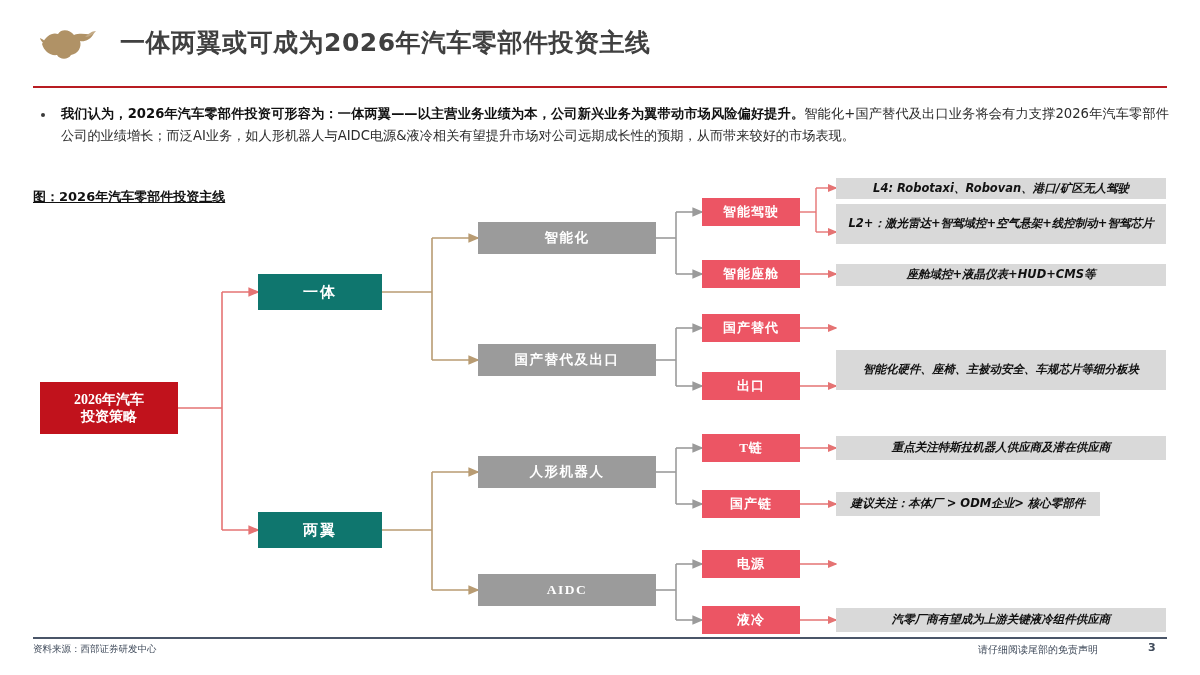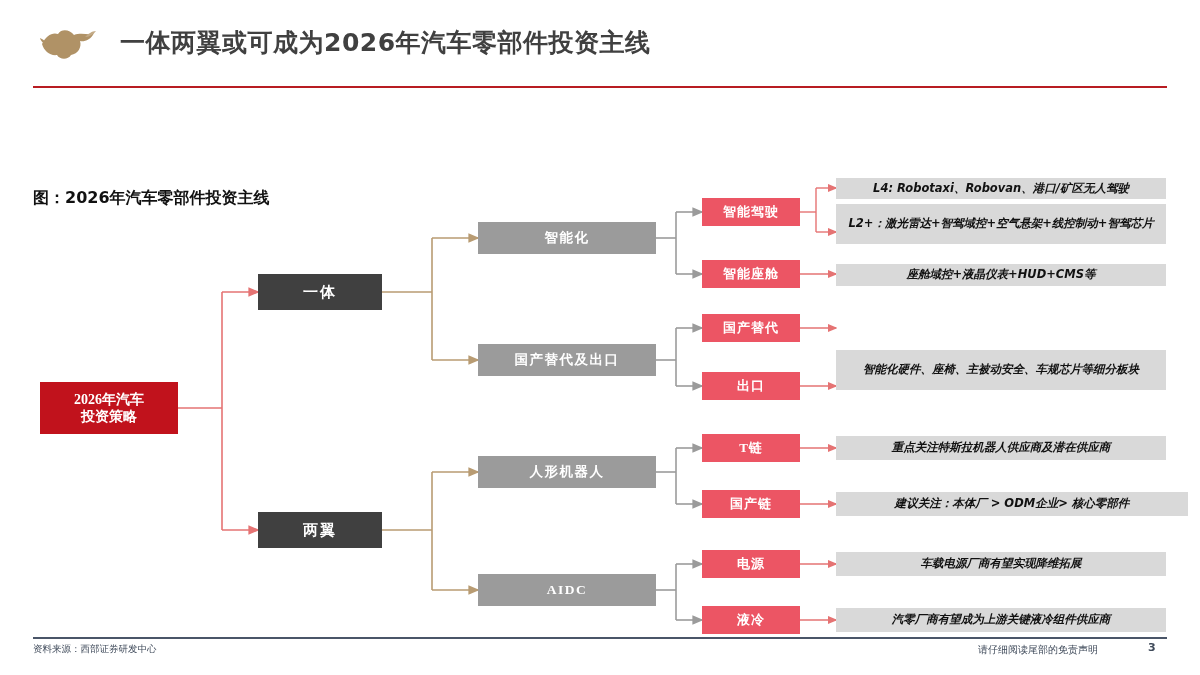--- a/index.html
+++ b/index.html
@@ -31,37 +31,38 @@
     margin:0;padding-left:28px;
     font-size:13.2px;line-height:22px;color:#2b2b2b;
     text-align:justify;
     font-family:"DejaVu Sans","Liberation Sans",sans-serif;
   }
   .para b{font-weight:bold;color:#111;}
 
   
   .fig-cap{
     position:absolute;left:33px;top:188px;
-    font-size:16px;font-weight:bold;color:#111;
-    font-family:"DejaVu Sans","Liberation Sans",sans-serif;
+    font-size:13px;font-weight:bold;color:#111;
+    font-family:"DejaVu Sans","Liberation Sans",sans-serif;
+    text-decoration:underline;
   }
 
   
   .diagram{position:absolute;left:0;top:170px;width:1200px;height:460px;}
   .diagram svg{position:absolute;left:0;top:0;}
 
   .node{
     position:absolute;box-sizing:border-box;
     display:flex;align-items:center;justify-content:center;
     text-align:center;font-weight:bold;color:#fff;
     font-family:Liberation Serif, serif;
     line-height:1.25;
   }
   .node.root{background:#c1121c;font-size:14px;}
-  .node.lvl2{background:#404040;font-size:15px;letter-spacing:2px;}
+  .node.lvl2{background:#0f766e;font-size:15px;letter-spacing:2px;}
   .node.lvl3{background:#9b9b9b;font-size:13.5px;letter-spacing:1.5px;}
   .node.lvl4{background:#ec5564;font-size:13px;letter-spacing:1px;}
 
   .desc{
     position:absolute;box-sizing:border-box;
     background:#d9d9d9;color:#111;
     display:flex;align-items:center;justify-content:center;
     text-align:center;font-size:11.5px;font-weight:bold;
     line-height:1.35;padding:2px 6px;
     font-family:"DejaVu Sans","Liberation Sans",sans-serif;
@@ -93,20 +94,24 @@
       <path d="M6 20 C10 12, 16 8, 22 10 C26 4, 34 6, 38 11 C46 8, 54 12, 58 9
                C55 16, 48 18, 44 17 C46 23, 42 30, 35 31 C32 36, 24 36, 21 31
                C14 32, 8 27, 6 20 Z" fill="#b09266"></path>
       <path d="M4 14 C8 16, 11 18, 13 21 C9 21, 5 18, 4 14 Z" fill="#b09266"></path>
       <path d="M60 7 C57 11, 53 13, 49 13 C52 10, 56 7, 60 7 Z" fill="#c3aa86"></path>
     </svg>
     <div class="hdr-title">一体两翼或可成为2026年汽车零部件投资主线</div>
     <div class="hdr-rule"></div>
   </div>
 
+  <div class="para-wrap">
+    <span class="bullet"></span>
+    <p class="para"><b>我们认为，2026年汽车零部件投资可形容为：一体两翼——以主营业务业绩为本，公司新兴业务为翼带动市场风险偏好提升。</b><span>智能化+国产替代及出口业务将会有力支撑2026年汽车零部件公司的业绩增长；而泛AI业务，如人形机器人与AIDC电源&amp;液冷相关有望提升市场对公司远期成长性的预期，从而带来较好的市场表现。</span></p>
+  </div>
 
   <div class="fig-cap">图：2026年汽车零部件投资主线</div>
 
   <div class="diagram">
 
     <svg width="1200" height="460">
       <defs>
         <marker id="ar-red" markerWidth="7" markerHeight="7" refX="6" refY="3" orient="auto">
           <path d="M0,0 L7,3 L0,6 z" fill="#e57373"></path>
         </marker>
@@ -205,22 +210,21 @@
     <div class="node lvl4" style="left:702px;top:264px;width:98px;height:28px;">T链</div>
     <div class="node lvl4" style="left:702px;top:320px;width:98px;height:28px;">国产链</div>
     <div class="node lvl4" style="left:702px;top:380px;width:98px;height:28px;">电源</div>
     <div class="node lvl4" style="left:702px;top:436px;width:98px;height:28px;">液冷</div>
 
     <div class="desc" style="left:836px;top:8px;width:330px;height:21px;">L4: Robotaxi、Robovan、港口/矿区无人驾驶</div>
     <div class="desc" style="left:836px;top:34px;width:330px;height:40px;">L2+：激光雷达+智驾域控+空气悬架+线控制动+智驾芯片</div>
     <div class="desc" style="left:836px;top:94px;width:330px;height:22px;">座舱域控+液晶仪表+HUD+CMS等</div>
     <div class="desc" style="left:836px;top:140px;width:330px;height:40px;margin-top:40px;">智能化硬件、座椅、主被动安全、车规芯片等细分板块</div>
     <div class="desc" style="left:836px;top:266px;width:330px;height:24px;">重点关注特斯拉机器人供应商及潜在供应商</div>
-    <div class="desc" style="left:836px;top:322px;width:352px;height:24px;">建议关注：本体厂 &gt; ODM企业&gt; 核心零部件</div>
-    <div class="desc" style="left:836px;top:382px;width:330px;height:24px;">车载电源厂商有望实现降维拓展</div>
+    <div class="desc" style="left:836px;top:322px;width:264px;height:24px;">建议关注：本体厂 &gt; ODM企业&gt; 核心零部件</div>
     <div class="desc" style="left:836px;top:438px;width:330px;height:24px;">汽零厂商有望成为上游关键液冷组件供应商</div>
   </div>
 
   <div class="ftr-rule"></div>
   <div class="ftr-src">资料来源：西部证券研发中心</div>
   <div class="ftr-disc">请仔细阅读尾部的免责声明</div>
   <div class="ftr-page">3</div>
 
 </div>
 

